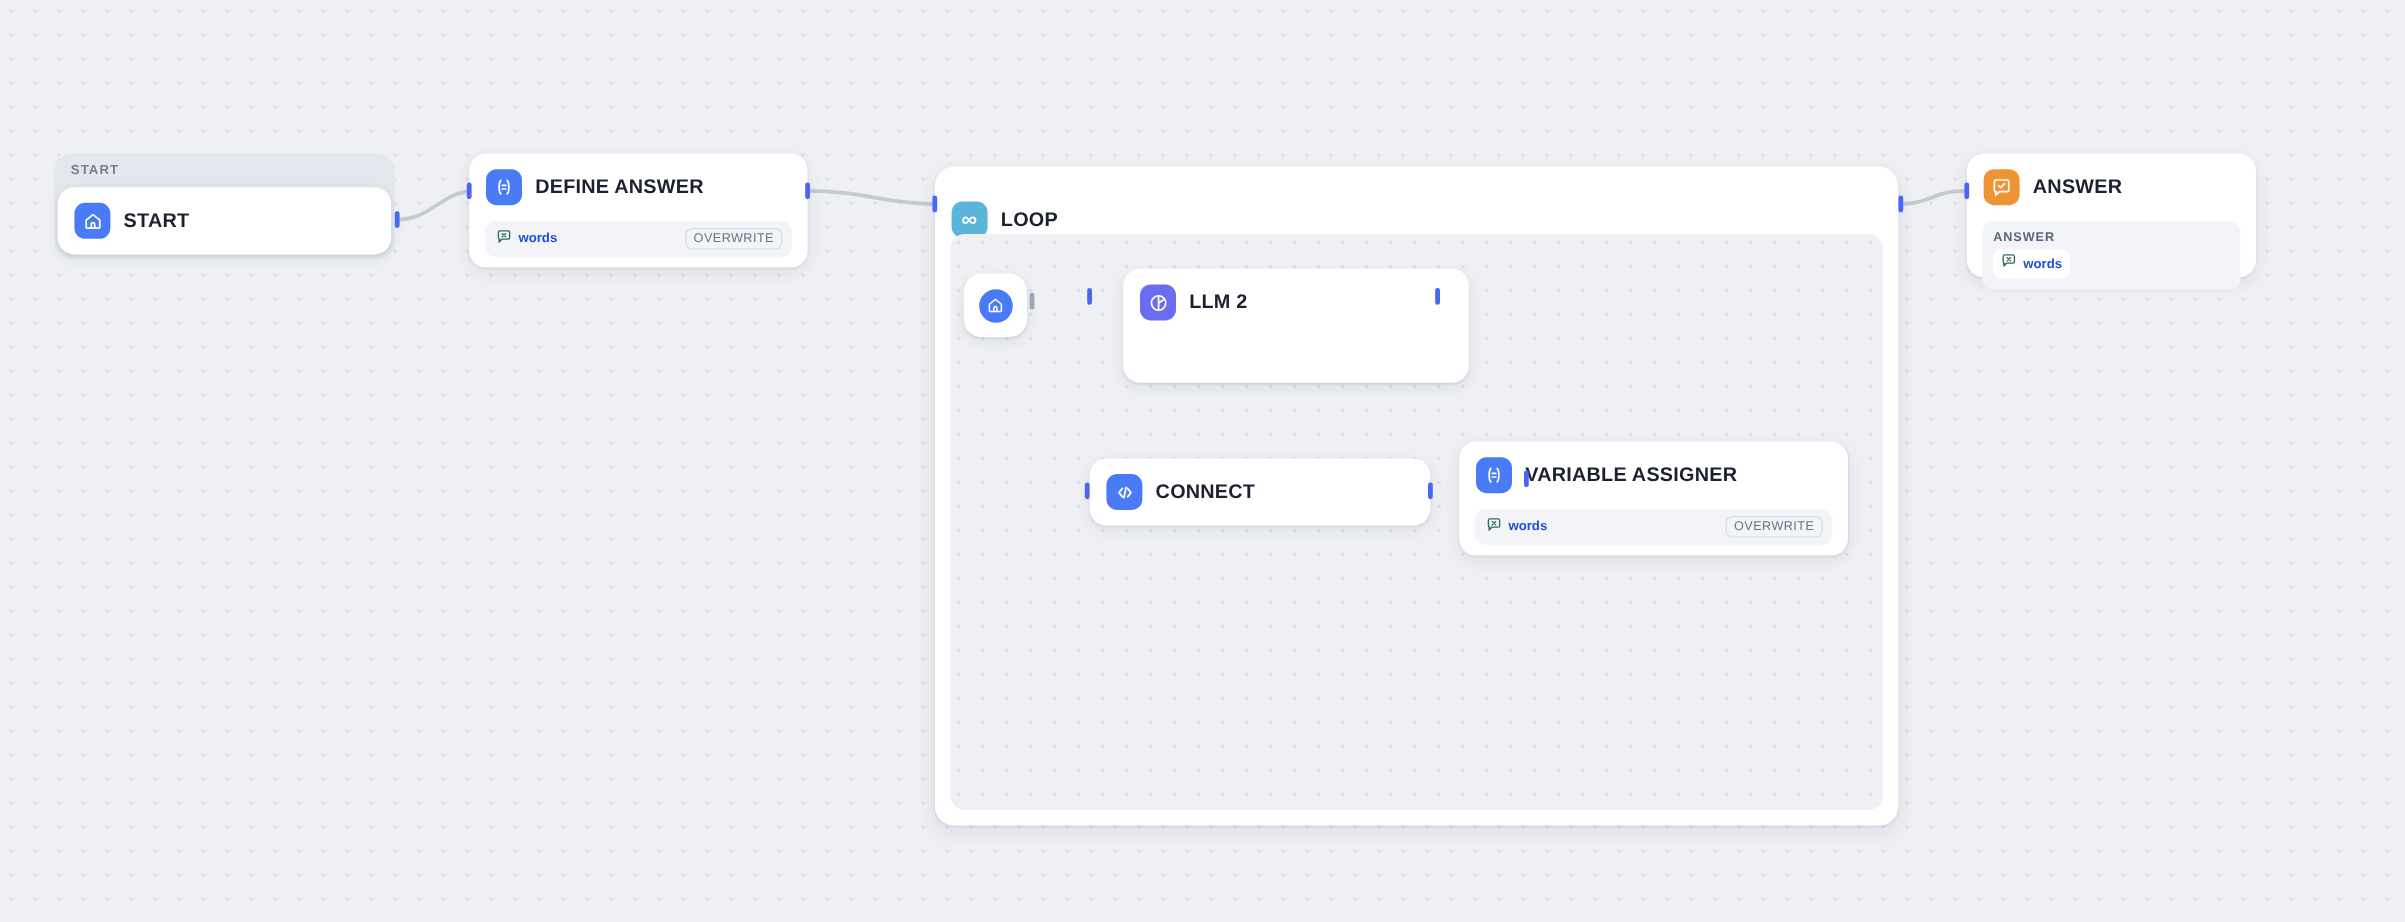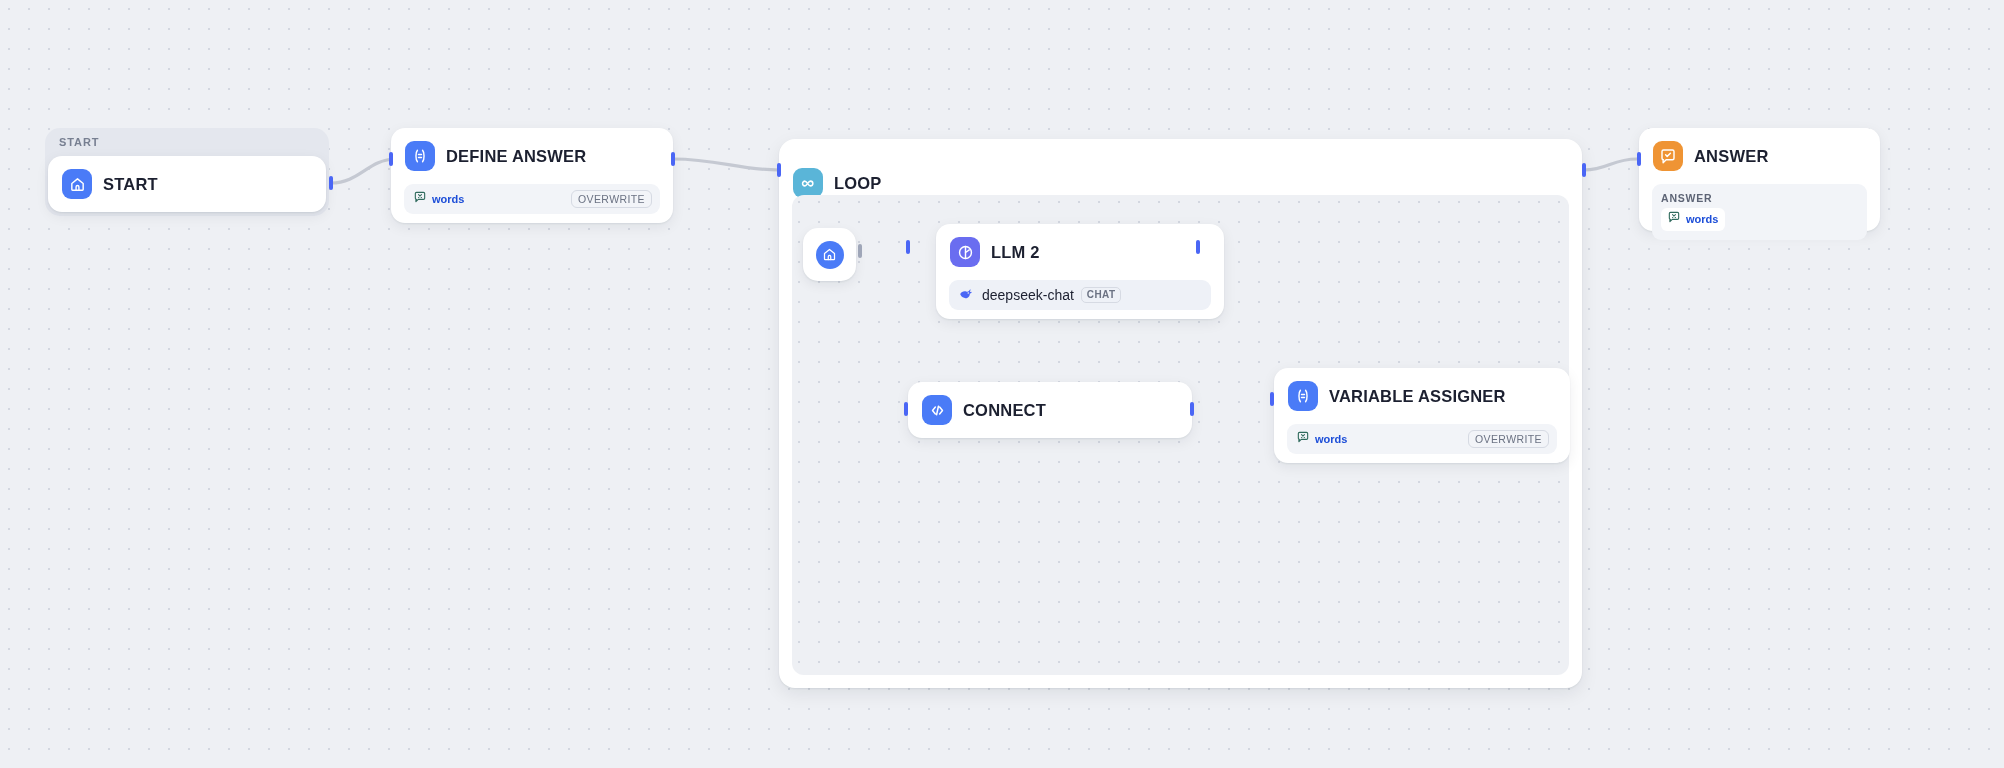--- a/index.html
+++ b/index.html
@@ -337,53 +337,40 @@
     <div class="node-head">
       <span class="n-icon ic-indigo">
         <svg width="19" height="19" viewBox="0 0 24 24" fill="none" stroke="#ffffff" stroke-width="1.8" stroke-linecap="round" stroke-linejoin="round">
           <circle cx="12" cy="12" r="7.5"></circle>
           <path d="M12 4.5 v15"></path>
           <path d="M12 12 l4.8 -3.2"></path>
         </svg>
       </span>
       <span class="node-title">LLM 2</span>
     </div>
-    <div class="node-body">
-      <div class="model-row">
-        <span>
-          <svg width="17" height="17" viewBox="0 0 24 24" fill="none">
-            <path d="M3.2 12.8 c1.6-3.4 5.3-4.6 8.4-3.6 1.4.5 2.6.3 3.7-.6 .9-.7 1.6-1.7 2.1-2.8 .3 1.4 .1 2.7-.6 3.9 1 .2 2 .1 3-.3 -.6 1.4-1.7 2.4-3.1 3 .2 2.6-1.3 4.9-3.8 5.8 -3.4 1.2-7.3-.5-9-3.6 -.4-.6-.5-1.2-.7-1.8Z" fill="#4a66f5"></path>
-            <circle cx="14.6" cy="11.4" r="1.15" fill="#ffffff"></circle>
-            <circle cx="14.6" cy="11.4" r="0.5" fill="#2c3a8c"></circle>
-          </svg>
-        </span>
-        <span class="model-name">deepseek-chat</span>
-        <span class="chat-pill">CHAT</span>
-      </div>
-    </div>
   </div>
   <div class="handle" style="left:906px; top:240px;"></div>
   <div class="handle" style="left:1196px; top:240px;"></div>
 
   <div class="node" id="connect-node" style="left:908px; top:382px; width:284px; height:56px;">
     <div class="node-head">
       <span class="n-icon ic-blue">
         <svg width="17" height="17" viewBox="0 0 24 24" fill="none" stroke="#ffffff" stroke-width="2.1" stroke-linecap="round" stroke-linejoin="round">
           <path d="M9 7 L5 12 L9 17"></path>
           <path d="M15 7 L19 12 L15 17"></path>
           <path d="M13.3 6 L10.7 18"></path>
         </svg>
       </span>
       <span class="node-title">CONNECT</span>
     </div>
   </div>
   <div class="handle" style="left:904px; top:402px;"></div>
   <div class="handle" style="left:1190px; top:402px;"></div>
 
-  <div class="node" id="variable-assigner-node" style="left:1274px; top:368px; width:296px; height:95px;text-align:center;">
+  <div class="node" id="variable-assigner-node" style="left:1216px; top:368px; width:324px; height:95px;text-align:center;">
     <div class="node-head">
       <span class="n-icon ic-blue">
         <svg width="18" height="18" viewBox="0 0 24 24" fill="none" stroke="#ffffff" stroke-width="1.9" stroke-linecap="round" stroke-linejoin="round">
           <path d="M8.5 4.5 C6 7 6 17 8.5 19.5"></path>
           <path d="M15.5 4.5 C18 7 18 17 15.5 19.5"></path>
           <path d="M10 10 h4"></path>
           <path d="M10 14 h4"></path>
         </svg>
       </span>
       <span class="node-title">VARIABLE ASSIGNER</span>

